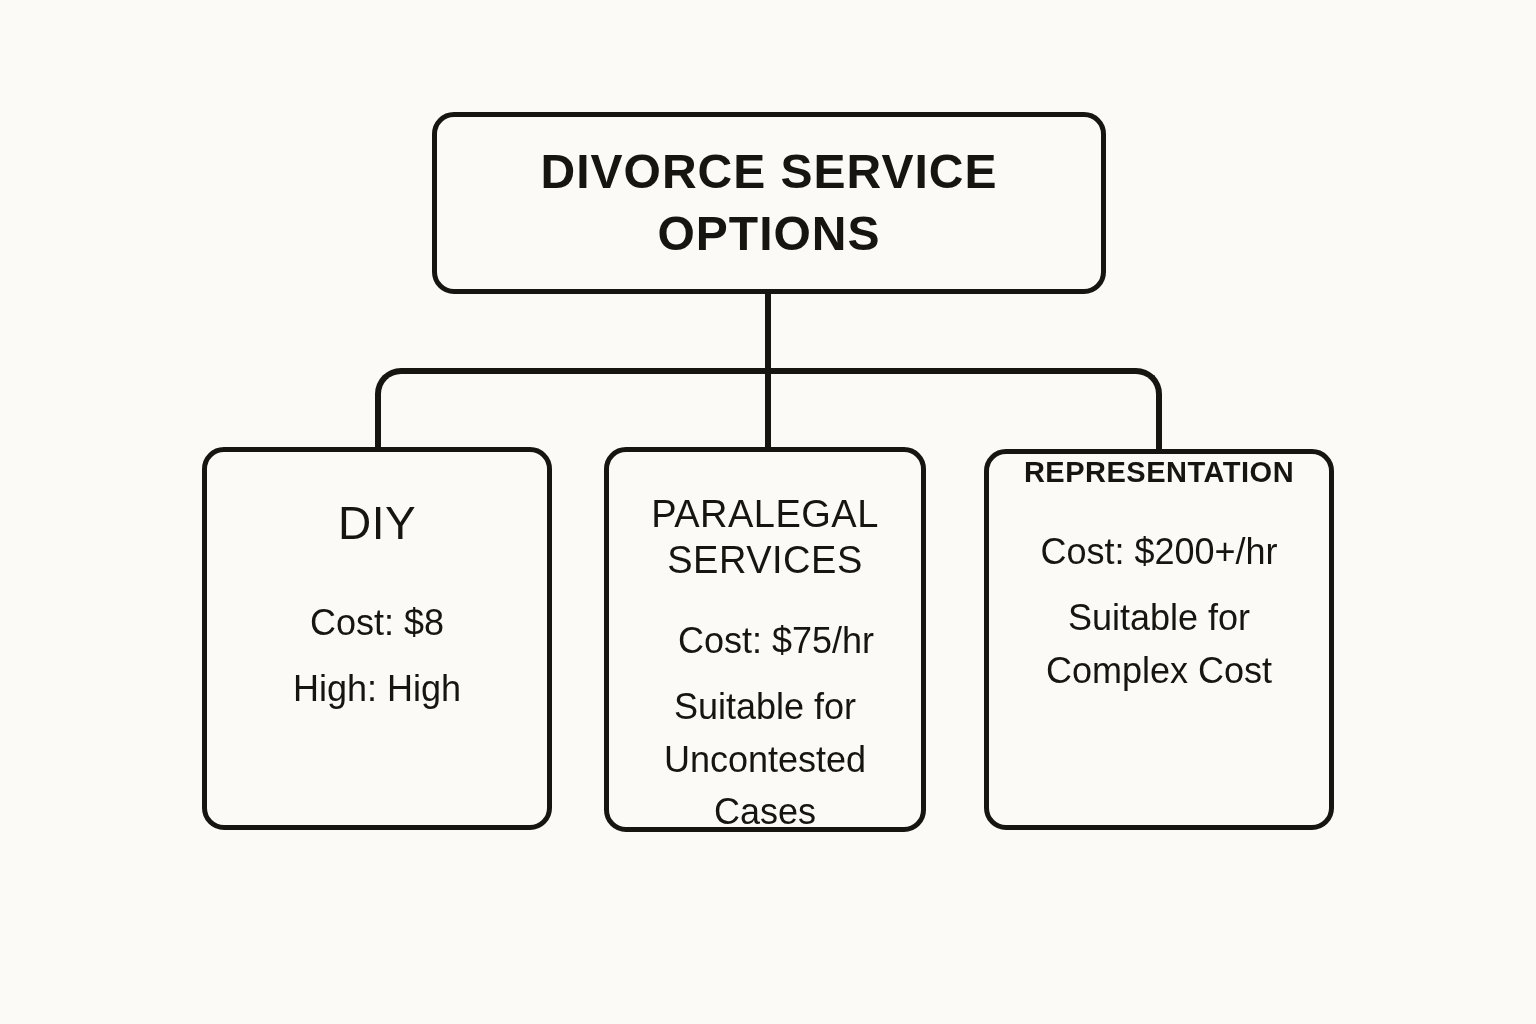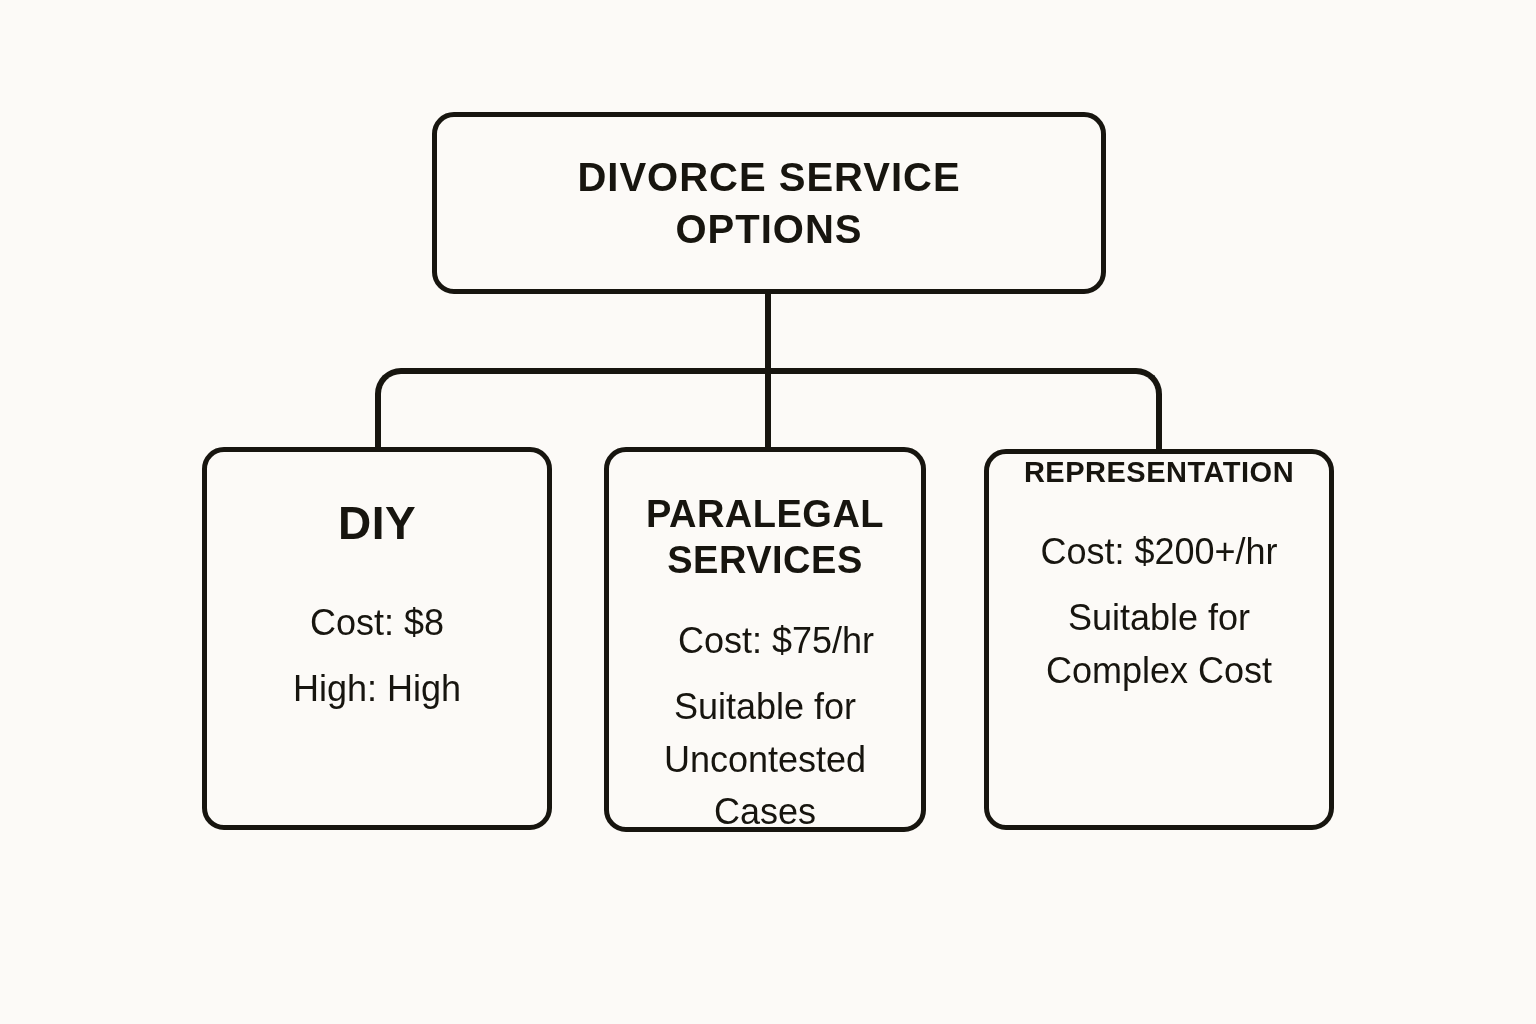--- a/index.html
+++ b/index.html
@@ -24,32 +24,32 @@
     background:var(--bg);
     border:5px solid var(--ink);
     border-radius:22px;
     text-align:center;
   }
   .node-root{
     left:432px;top:112px;width:674px;height:182px;
     display:flex;align-items:center;justify-content:center;
   }
   .node-root .root-title{
-    font-size:40px;
+    font-size:48px;
     font-weight:800;
     letter-spacing:1px;
     line-height:1.3;
     max-width:560px;
   }
   .node-diy{left:202px;top:447px;width:350px;height:383px;}
   .node-paralegal{left:604px;top:447px;width:322px;height:385px;}
   .node-attorney{left:984px;top:449px;width:350px;height:381px;}
 
   .opt-title{
-    font-weight:700;
+    font-weight:400;
     letter-spacing:0.5px;
     line-height:1.2;
     text-align:center;
   }
   .node-diy .opt-title{font-size:46px;margin-top:44px;}
   .node-paralegal .opt-title{font-size:38px;margin-top:40px;max-width:280px;margin-left:auto;margin-right:auto;}
   .node-attorney .opt-title{font-size:38px;margin-top:40px;}
   .opt-subtitle{
     font-weight:800;
     font-size:29px;

